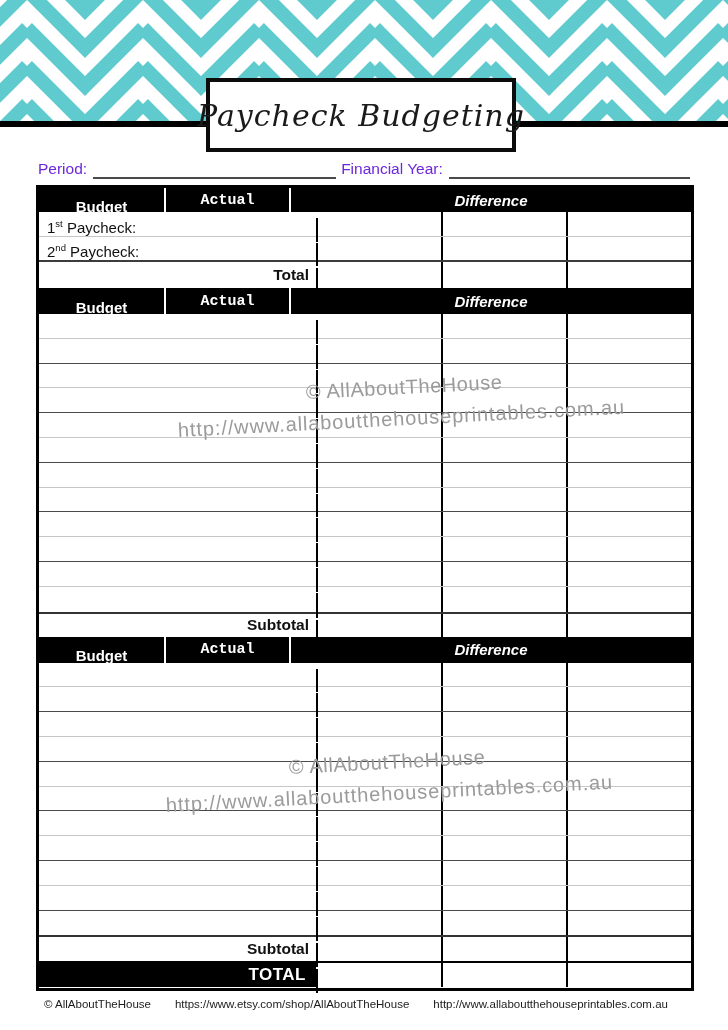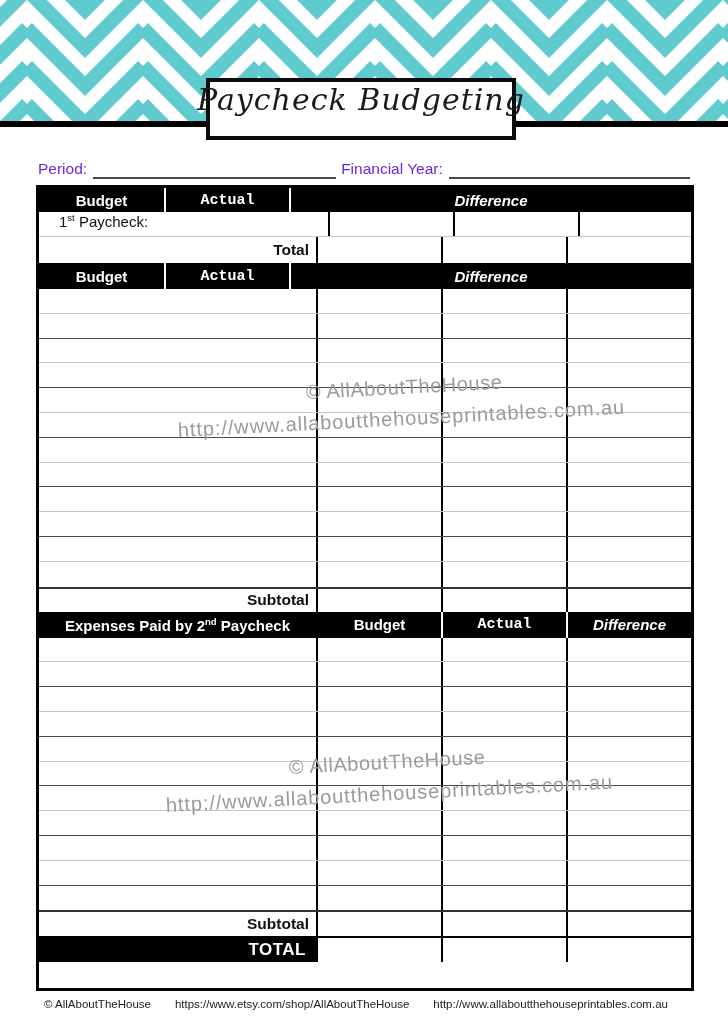--- a/index.html
+++ b/index.html
@@ -4,23 +4,23 @@
 <style>
   * { margin:0; padding:0; box-sizing:border-box; }
   html,body { background:#fff; }
   body { width:728px; height:1030px; font-family:"Liberation Sans", sans-serif; color:#111; }
   .page { position:relative; width:728px; height:1030px; background:#fff; overflow:hidden; }
 
   
   .chev-svg { display:block; width:728px; height:121px; }
   .black-band { width:728px; height:6px; background:#000; }
   .title-box {
-    position:absolute; left:206px; top:78px; width:310px; height:62px;
+    position:absolute; left:206px; top:78px; width:310px; height:74px;
     background:#fff; border:4px solid #0c0c0c; z-index:3;
-    display:flex; align-items:flex-start; justify-content:center;
+    display:flex; align-items:center; justify-content:center;
   }
   .title-text {
     font-family:"DejaVu Serif", serif; font-style:italic; font-weight:500;
     font-size:30px; letter-spacing:1px; color:#1a1a1a; white-space:nowrap;
   }
 
   
   .period-row {
     position:absolute; left:38px; top:160px; width:652px;
     display:flex; align-items:flex-end; font-size:15.5px; color:#6d28d9;
@@ -32,38 +32,38 @@
   .u2 { flex:1; margin-left:6px; }
 
   
   .budget-table {
     position:absolute; left:36px; top:185px; width:658px; height:806px;
     border:3px solid #000; background:#fff;
   }
   .t-row { display:flex; width:100%; }
   .cell { height:100%; }
   .c1 { width:277px; }
-  .c2 { width:125px; }
+  .c2 { width:125px;margin-top:6px; }
   .c3 { width:125px;font-family:Liberation Mono, monospace; }
   .c4 { flex:1;font-style:italic; }
   .cell + .cell { border-left:2px solid #000; }
 
   .bar { background:#000; color:#fff; font-weight:bold; font-size:15px; }
   .bar .cell { display:flex; align-items:center; justify-content:center; }
   .bar .c2 { border-left-color:#000; }
   .bar .c3, .bar .c4 { border-left-color:#fff; }
   .bar-income { height:24px; }
   .bar-exp { height:26px; }
 
   .inc-row { height:25px; }
   .inc-row-1 { border-bottom:1px solid #c6c6c6; }
   .inc-row-2 { border-bottom:2px solid #3c3c3c; }
   .total-row { height:26px; }
 
-  .label-cell { display:flex; align-items:flex-start; padding-left:8px; font-size:15px;margin-left:12px; }
+  .label-cell { display:flex; align-items:flex-end; padding-left:8px; font-size:15px; }
   .lbl sup { font-size:9.5px; }
   .right-cell { display:flex; align-items:center; justify-content:flex-end;
                 padding-right:7px; font-weight:bold; font-size:15.5px; }
 
   .rows .t-row { height:24.8px; border-bottom:1px solid #c6c6c6; }
   .rows .t-row:nth-child(even) { border-bottom-color:#4a4a4a; }
   .rows .t-row:last-child { border-bottom:none; }
 
   .subtotal-row { height:25px; border-top:2px solid #333;justify-content:flex-end; }
   .subtotal-row-2 { height:26px; }
@@ -126,20 +126,28 @@
     </div>
 
     <div class="t-row inc-row inc-row-1">
       <div class="cell c1 label-cell">
         <span class="lbl"><span>1</span><sup>st</sup><span> Paycheck:</span></span>
       </div>
       <div class="cell c2"></div>
       <div class="cell c3"></div>
       <div class="cell c4"></div>
     </div>
+    <div class="t-row inc-row inc-row-2">
+      <div class="cell c1 label-cell">
+        <span class="lbl"><span>2</span><sup>nd</sup><span> Paycheck:</span></span>
+      </div>
+      <div class="cell c2"></div>
+      <div class="cell c3"></div>
+      <div class="cell c4"></div>
+    </div>
     <div class="t-row total-row">
       <div class="cell c1 right-cell">Total</div>
       <div class="cell c2"></div>
       <div class="cell c3"></div>
       <div class="cell c4"></div>
     </div>
 
     <div class="t-row bar bar-exp">
       <div class="cell c2">Budget</div>
       <div class="cell c3">Actual</div>
@@ -220,23 +228,20 @@
         </div>
       </div>
     <div class="t-row subtotal-row">
       <div class="cell c1 right-cell">Subtotal</div>
       <div class="cell c2"></div>
       <div class="cell c3"></div>
       <div class="cell c4"></div>
     </div>
 
     <div class="t-row bar bar-exp">
-      <div class="cell c1">
-        <span class="lbl"><span>Expenses Paid by 2</span><sup>nd</sup><span> Paycheck</span></span>
-      </div>
       <div class="cell c2">Budget</div>
       <div class="cell c3">Actual</div>
       <div class="cell c4">Difference</div>
     </div>
     <div class="rows">
         <div class="t-row">
           <div class="cell c1"></div>
           <div class="cell c2"></div>
           <div class="cell c3"></div>
           <div class="cell c4"></div>

